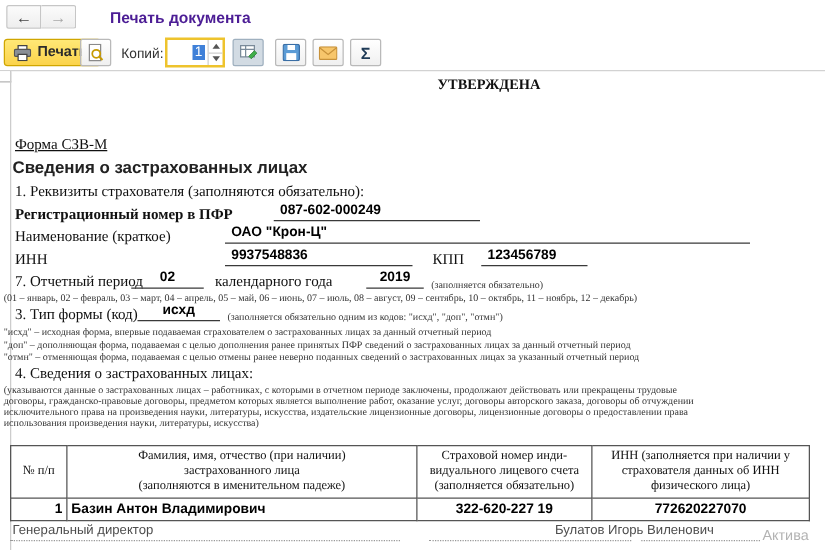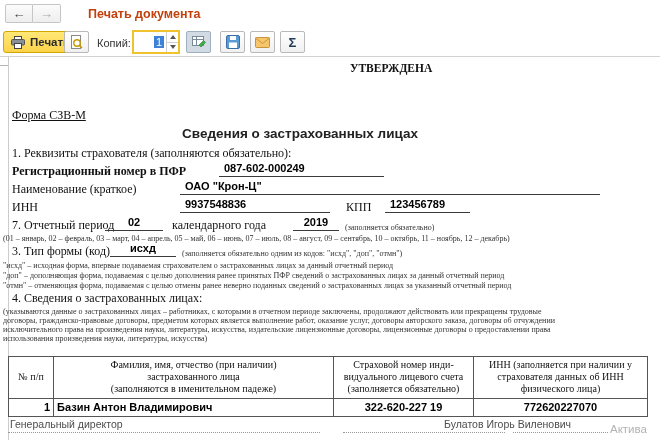--- a/index.html
+++ b/index.html
@@ -7,21 +7,21 @@
               font-family:"Liberation Sans", sans-serif; position:relative; }
   .abs { position:absolute; }
 
   
   .nav-group { left:5px; top:4px; display:flex; }
   .nav-btn { width:28px; height:19px; background:linear-gradient(#fbfbfb,#eeeeee);
              border:1px solid #c6c6c6; display:flex; align-items:center; justify-content:center;
              font-size:13px; line-height:1; cursor:default; }
   .nav-btn.back { border-radius:2px 0 0 2px; color:#444; }
   .nav-btn.fwd  { border-radius:0 2px 2px 0; border-left:none; color:#a8a8a8; }
-  .win-title { left:88px; top:7px; font-size:12.5px; font-weight:bold; color:#c2410c; }
+  .win-title { left:88px; top:7px; font-size:12.5px; font-weight:bold; color:#4c1d95; }
 
   
   .toolbar-sep { left:0; top:56px; width:660px; height:1px; background:#d2d2d2; }
   .btn { border:1px solid #b9b9b9; background:linear-gradient(#ffffff,#f0f0f0);
          border-radius:2px; display:flex; align-items:center; justify-content:center; }
   .btn-print { left:3px; top:31px; height:22px; padding:0 10px 0 7px; gap:5px;
                background:linear-gradient(#ffe876,#fbd34b); border:1px solid #d0a600;
                border-radius:3px; font-size:11.5px; font-weight:bold; color:#2b2b2b; }
   .btn-preview { left:64px; top:31px; width:25px; height:22px; }
   .copies-label { left:97px; top:37px; font-size:11px; color:#333; }
@@ -49,21 +49,21 @@
   .doc-vline { left:8px; top:57px; width:1px; height:383px; background:#cccccc; }
 
   .serif { font-family:"Liberation Serif", serif; color:#111; }
   .tiny  { font-family:"Liberation Serif", serif; font-size:8px; color:#333; white-space:nowrap; }
   .val   { font-family:"Liberation Sans", sans-serif; font-weight:bold; font-size:11px; color:#000; }
   .u-box { border-bottom:1px solid #3a3a3a; height:15px; }
 
   .approval { left:350px; top:60px; font-size:11.5px; line-height:17px; }
   .approval .b { font-weight:bold; }
   .form-link { left:12px; top:108px; font-size:12px; text-decoration:underline; }
-  .doc-title { left:10px; top:126px; width:580px; text-align:center;
+  .doc-title { left:10px; top:126px; width:580px; text-align:left;
                font-size:13.5px; font-weight:bold; color:#222; }
   .sec-head { font-size:12px; }
 
   .flabel { font-size:12px; }
   .tbl { left:8px; top:356px; width:639px; border-collapse:collapse; table-layout:fixed; }
   .tbl th, .tbl td { border:1px solid #555; }
   .tbl th { font-family:"Liberation Serif", serif; font-weight:normal; font-size:10px;
             line-height:1.22; text-align:center; padding:2px 2px; white-space:pre-line; color:#111; }
   .tbl td { font-weight:bold; font-size:11px; height:18px; padding:0 3px; }
   .td-num { text-align:right; }

